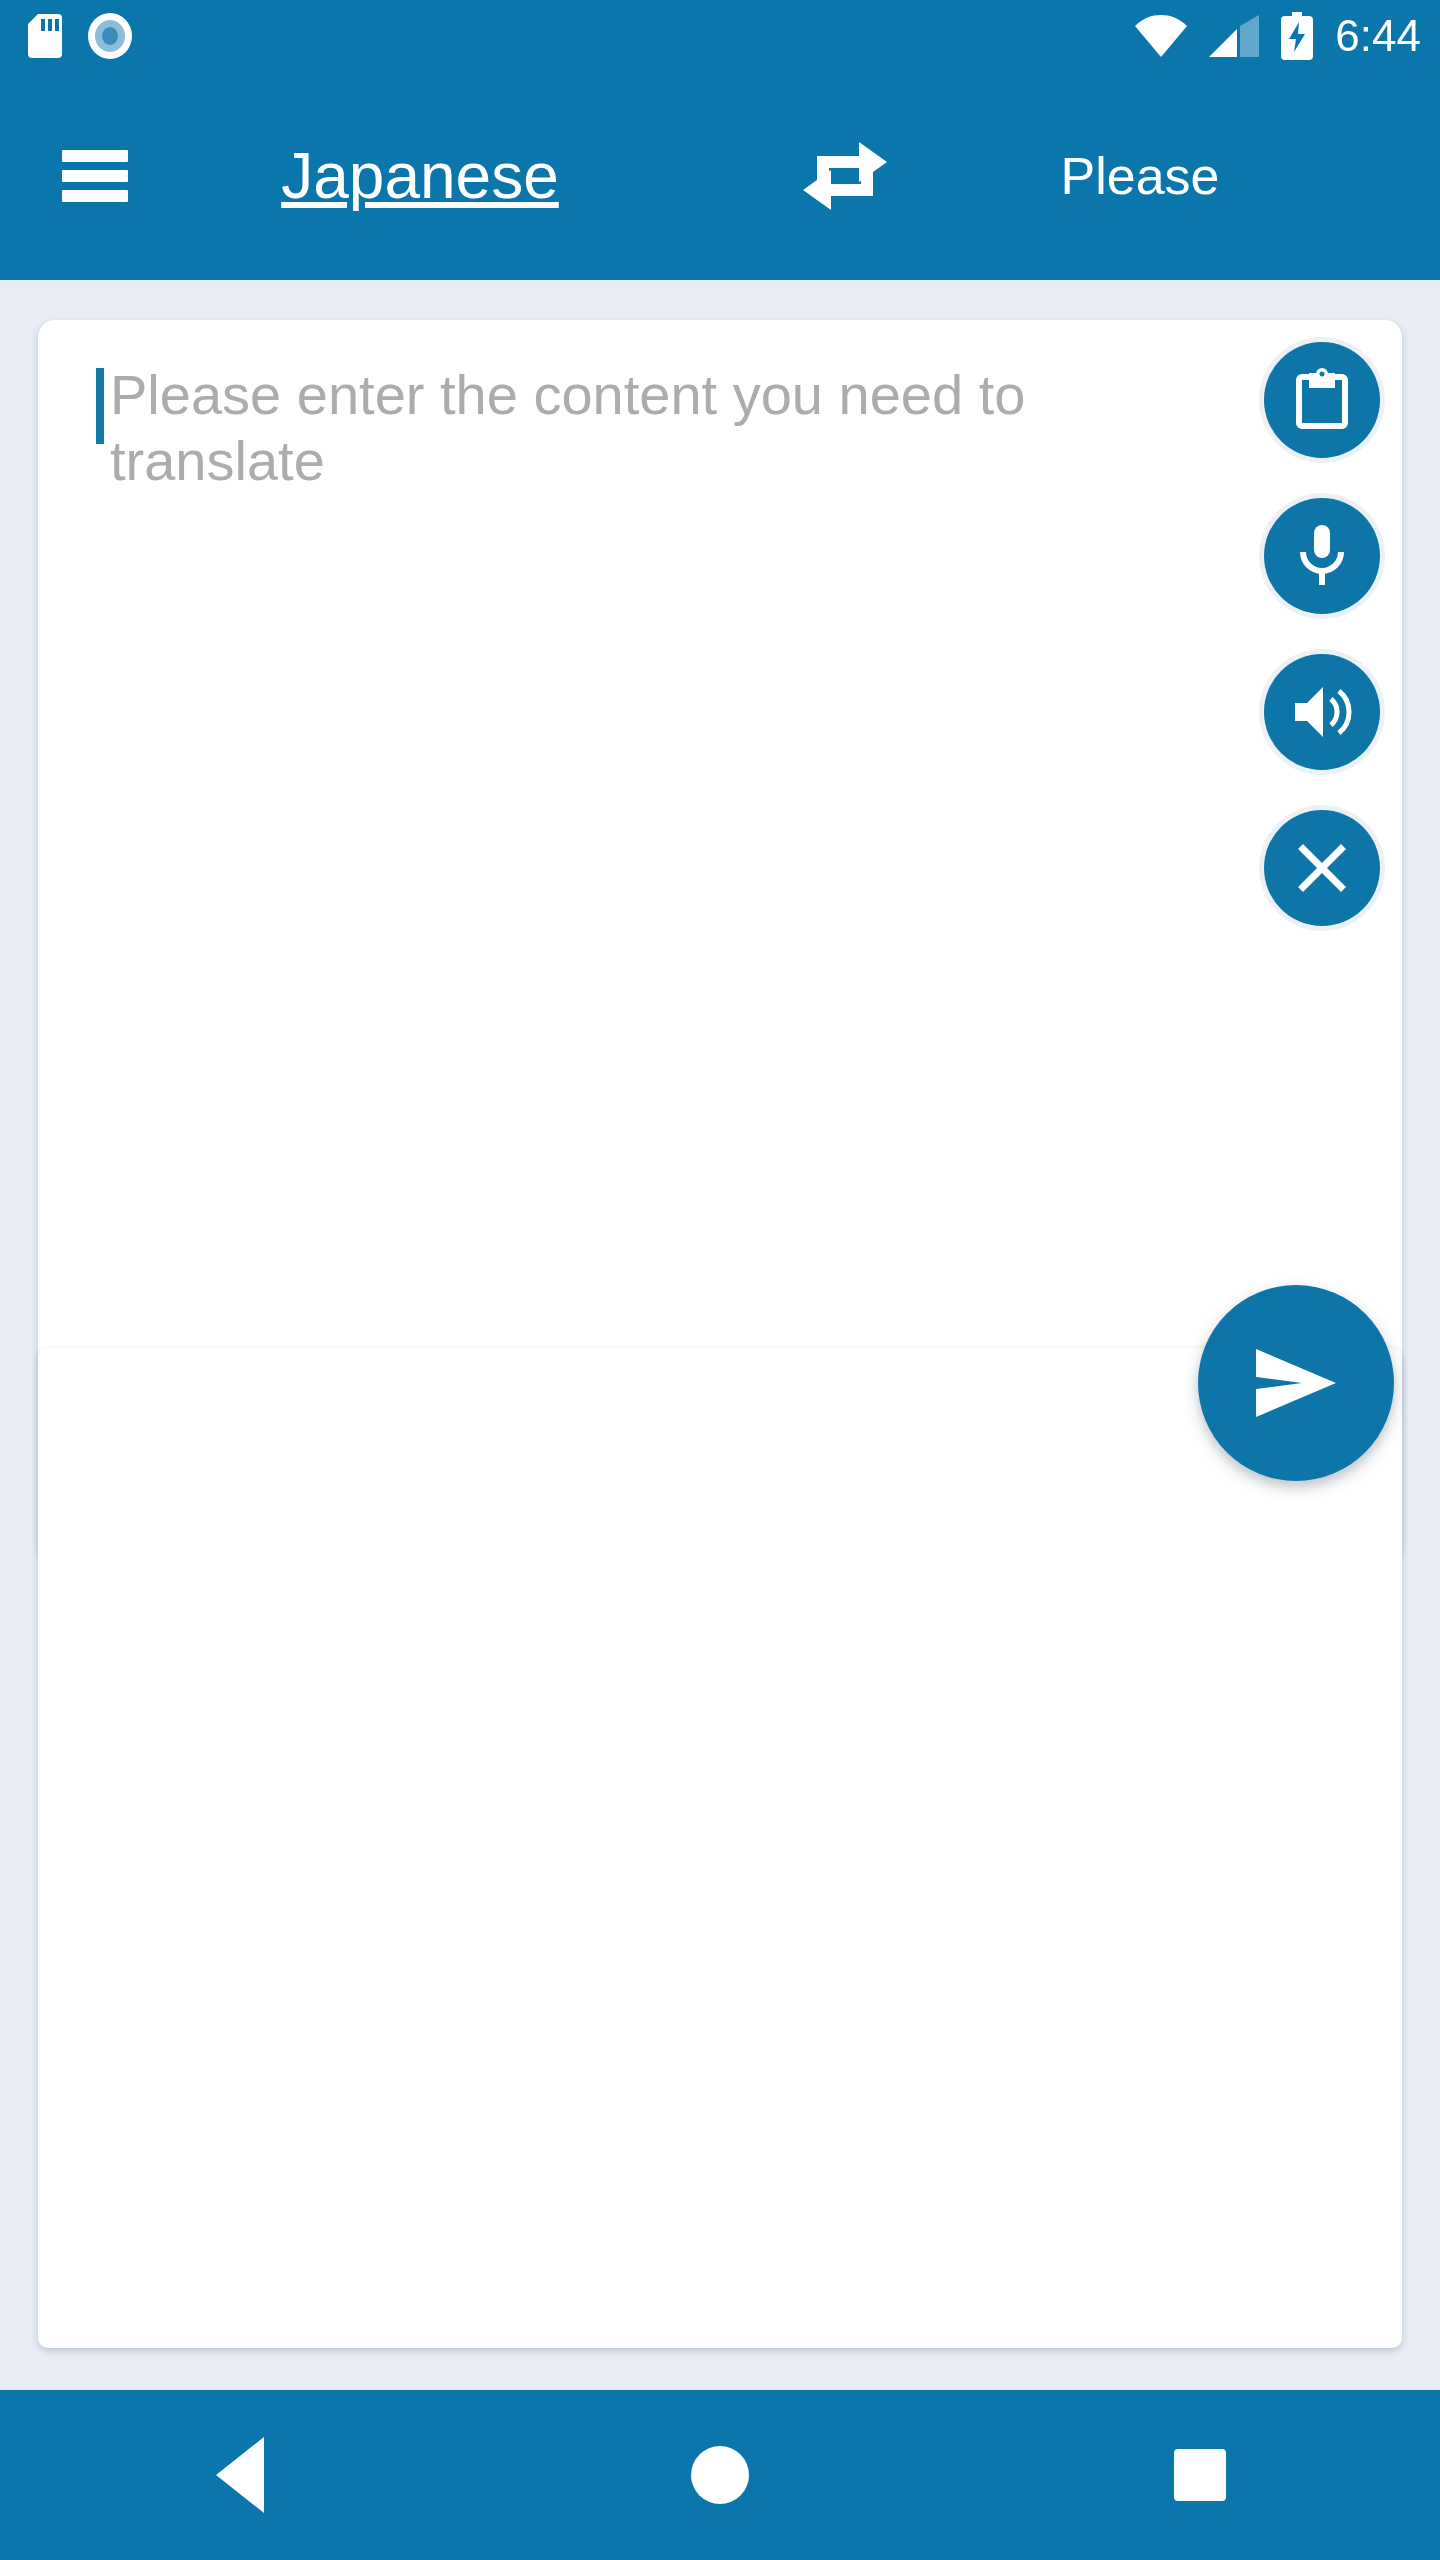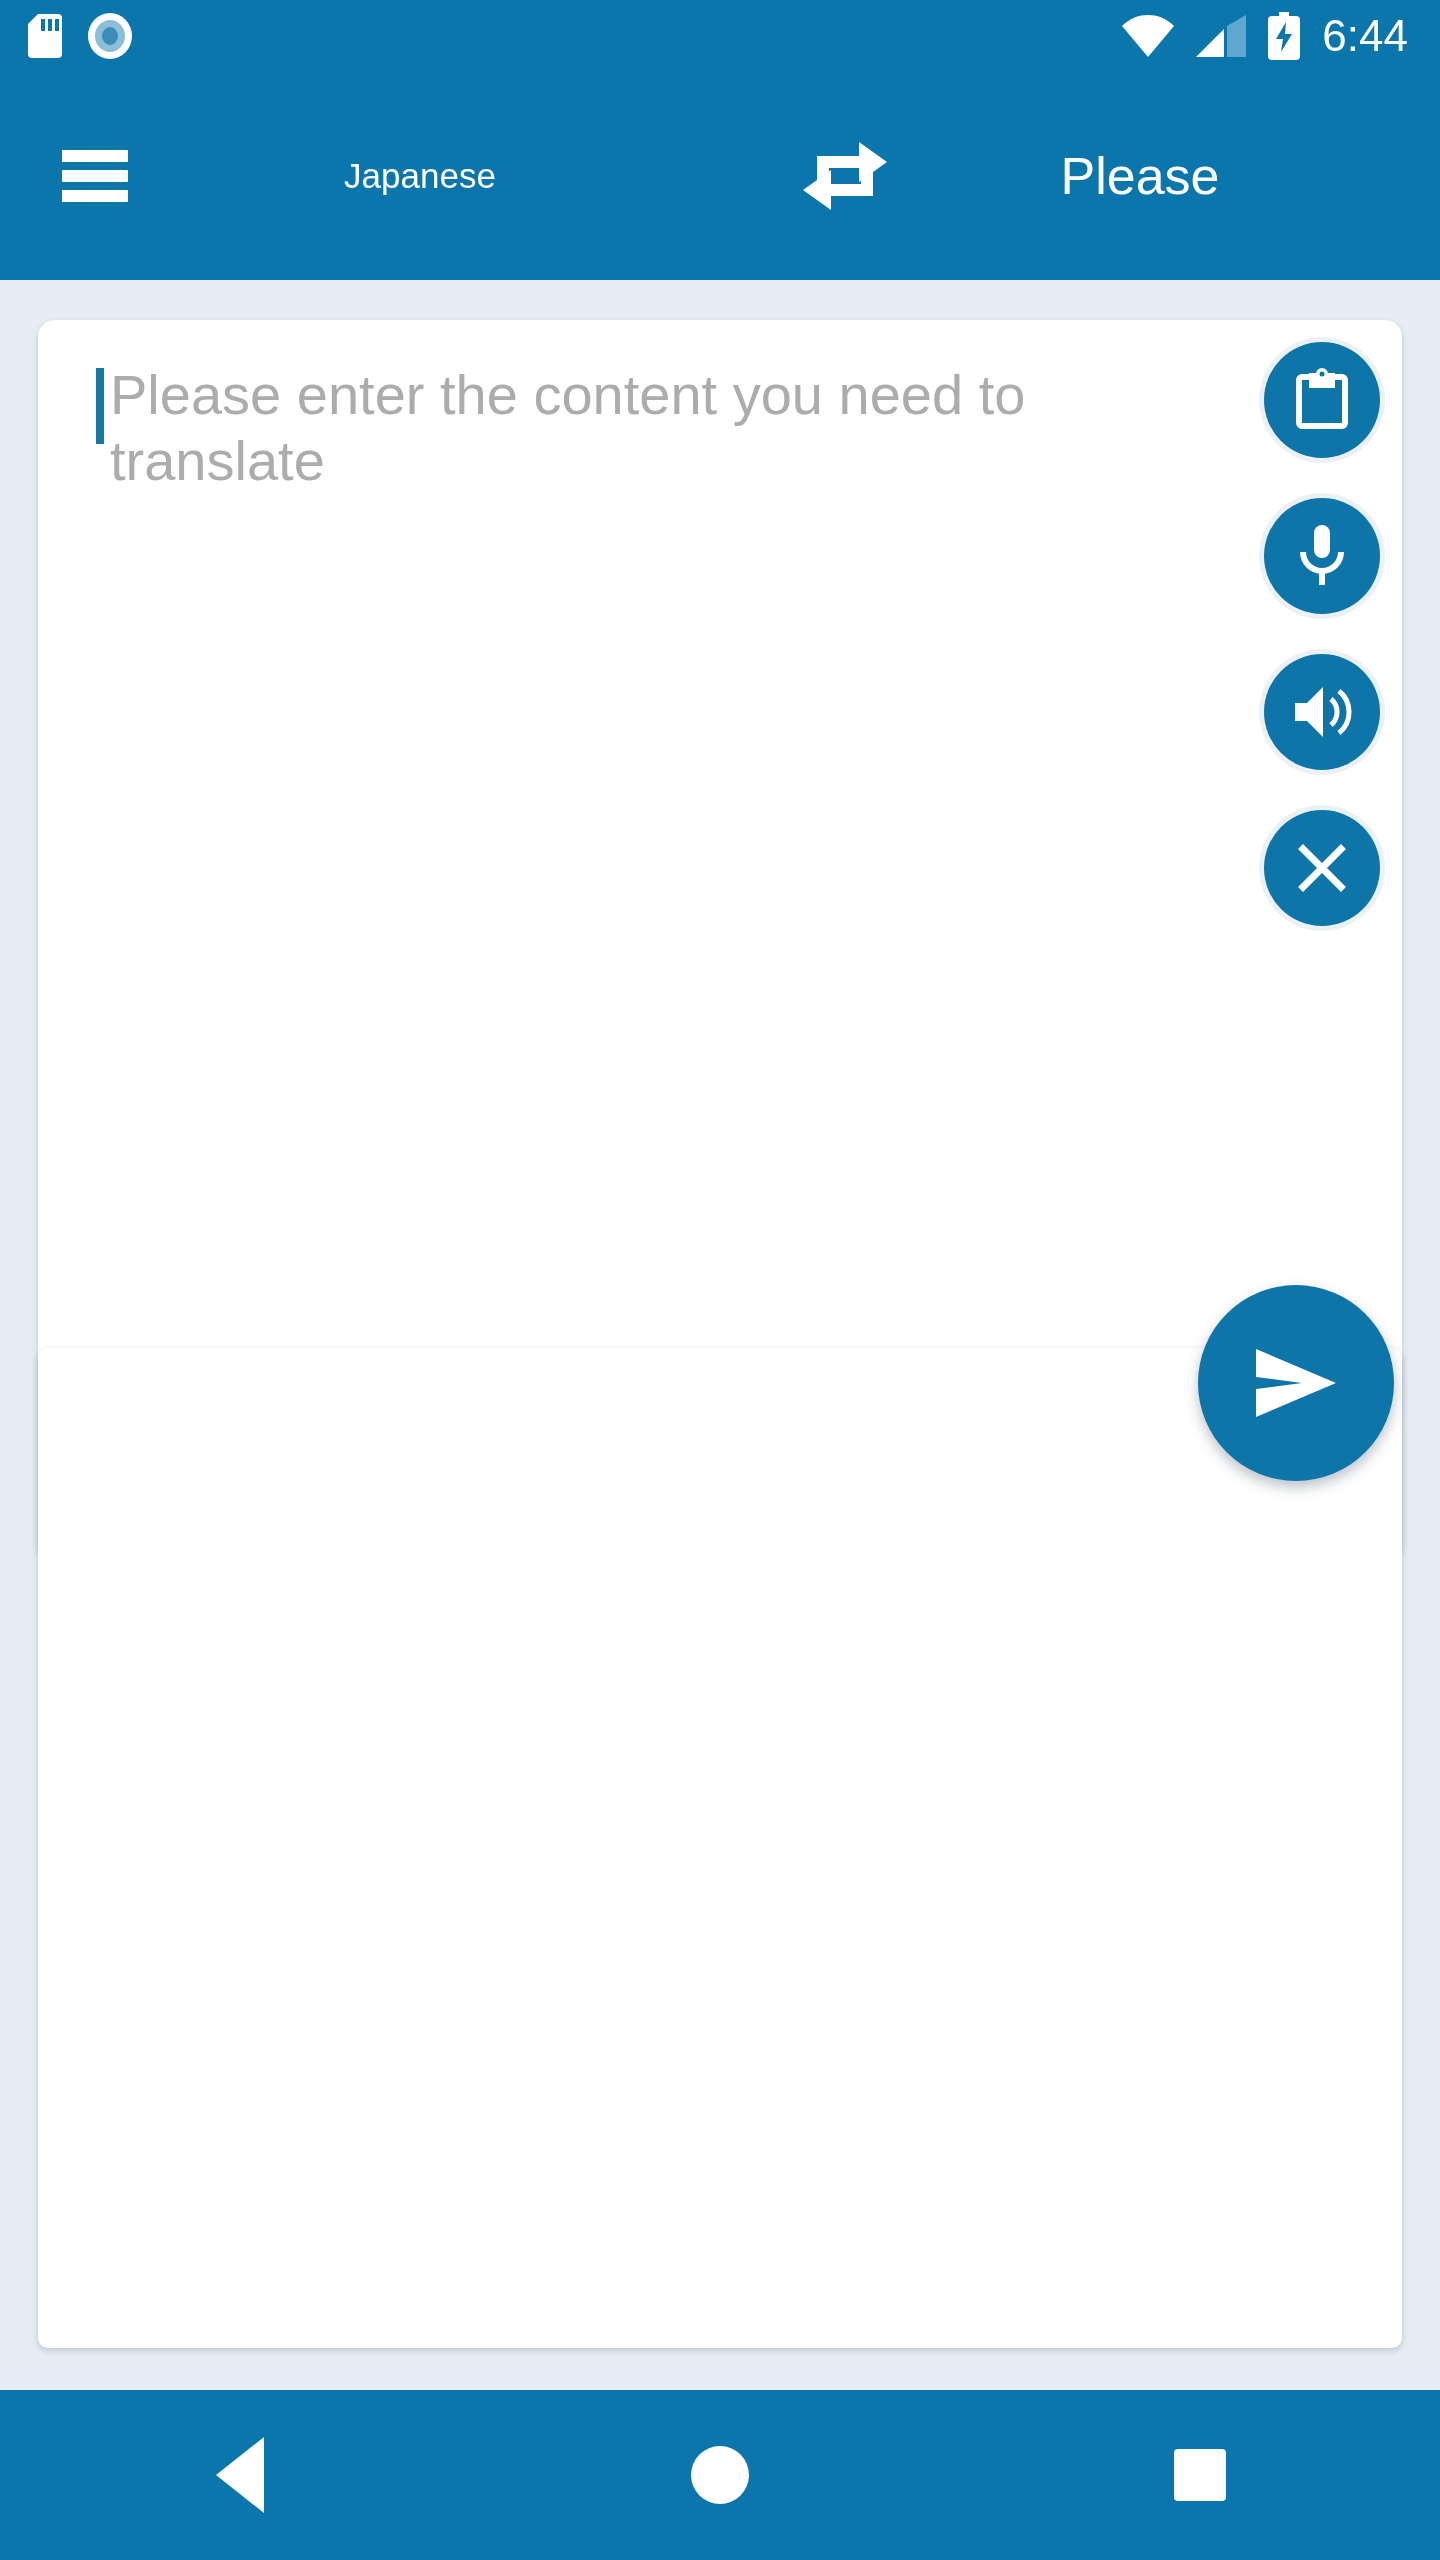--- a/index.html
+++ b/index.html
@@ -18,21 +18,21 @@
   
   .statusbar {
     position:absolute; top:0; left:0;
     width:1440px; height:72px;
     background:#0B76AC;
     display:flex; align-items:center;
   }
   .sb-left { display:flex; align-items:center; gap:26px; padding-left:28px; }
   .sb-right {
     margin-left:auto; display:flex; align-items:center;
-    gap:22px; padding-right:32px;
+    gap:22px; padding-right:19px;
   }
   .sb-time {
     color:#FFFFFF; font-size:44px; font-weight:400;
     letter-spacing:0px; line-height:1;
     font-family:"Liberation Sans", sans-serif;
   }
   .ic { display:block; }
 
   
   .appbar {
@@ -48,22 +48,23 @@
     display:flex; flex-direction:column; justify-content:space-between;
     cursor:pointer;
   }
   .menu-btn span {
     display:block; width:66px; height:12px;
     background:#FFFFFF; border-radius:1px;
   }
   .lang-src {
     position:absolute; left:420px; top:50%;
     transform:translate(-50%,-50%);
-    color:#FFFFFF; font-size:35px; font-weight:400;
+    color:#FFFFFF; font-size:64px; font-weight:400;
     white-space:nowrap;
+    text-decoration:underline;
   }
   .swap-btn {
     position:absolute; left:845px; top:50%;
     transform:translate(-50%,-50%);
     width:96px; height:96px;
     display:flex; align-items:center; justify-content:center;
     cursor:pointer;
   }
   .lang-tgt {
     position:absolute; left:1140px; top:50%;

